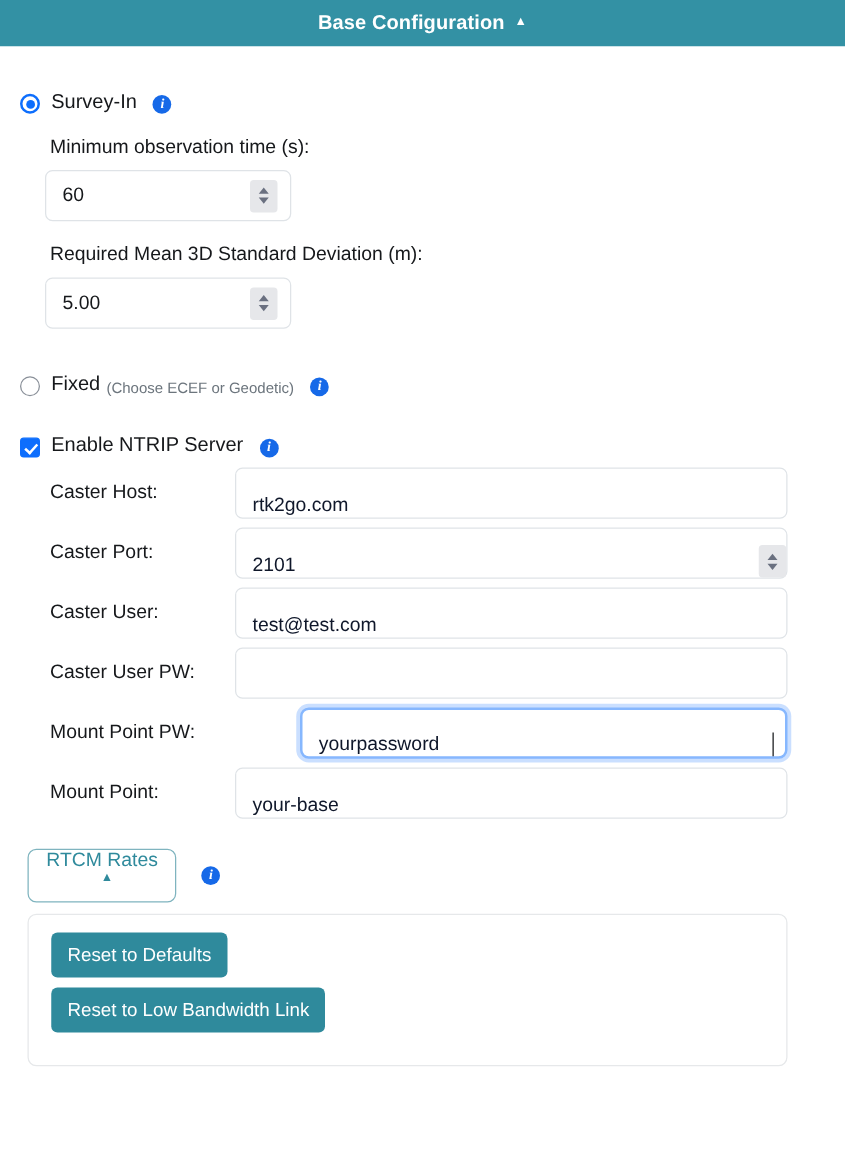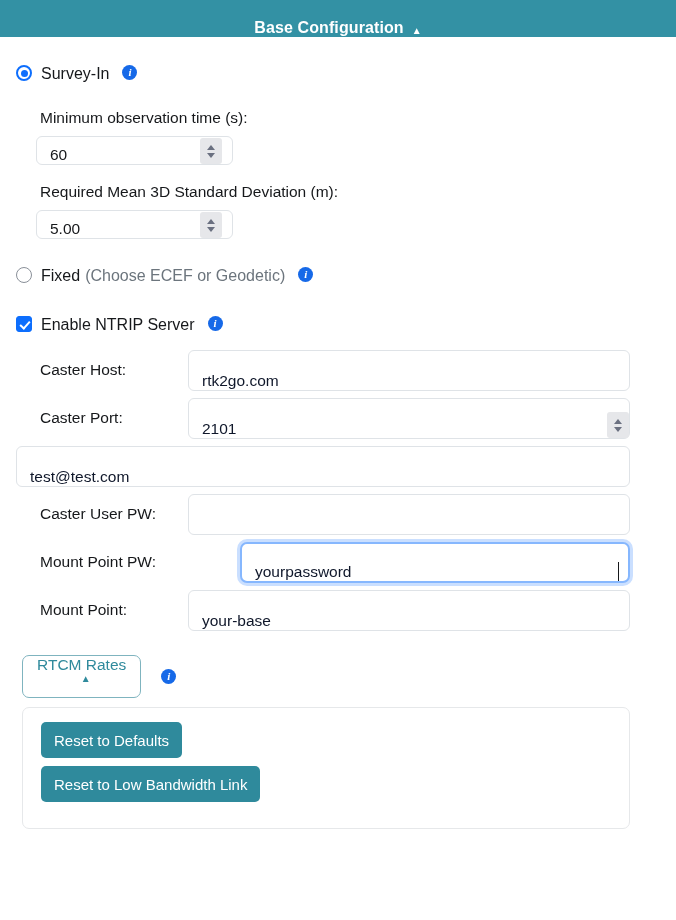--- a/index.html
+++ b/index.html
@@ -20,21 +20,21 @@
     overflow: hidden;
     background: #ffffff;
   }
 
   
   .panel-header {
     height: 37px;
     background: #3391A4;
     color: #ffffff;
     display: flex;
-    align-items: flex-end;
+    align-items: center;
     justify-content: center;
     font-size: 16px;
     font-weight: 600;
     letter-spacing: 0.1px;
     user-select: none;
   }
   .panel-header .caret {
     margin-left: 8px;
     font-size: 10px;
     line-height: 1;
@@ -43,21 +43,21 @@
   }
 
   
   .body {
     padding: 0 16px;
   }
 
   
   .opt-row {
     display: flex;
-    align-items: flex-start;
+    align-items: flex-end;
     height: 26px;
   }
   .opt-row.survey  { margin-top: 28px; }
   .opt-row.fixed   { margin-top: 28px; }
   .opt-row.ntrip   { margin-top: 23px; }
 
   .radio {
     width: 16px; height: 16px;
     border-radius: 50%;
     border: 1.6px solid #8a9099;
@@ -98,21 +98,21 @@
     border-width: 0 2px 2px 0;
     transform: rotate(42deg);
   }
 
   .opt-label {
     font-size: 16px;
     color: #16181b;
   }
   .opt-label.strong { font-weight: 500; }
   .opt-sub {
-    font-size: 16px;
+    font-size: 12px;
     color: #6c757d;
     margin-left: 5px;
   }
 
   
   .info-icon {
     display: inline-flex;
     align-items: center;
     justify-content: center;
     width: 15px; height: 15px;
@@ -134,26 +134,26 @@
   .field-label {
     font-size: 15.5px;
     color: #16181b;
     margin-left: 24px;
     margin-top: 18px;
     margin-bottom: 9px;
   }
   .num-input {
     margin-left: 20px;
     width: 197px;
-    height: 29px;
+    height: 41px;
     border: 1px solid #dfe3e7;
     border-radius: 6px;
     background: #fff;
     display: flex;
-    align-items: flex-end;
+    align-items: center;
     padding: 0 10px 0 13px;
     position: relative;
   }
   .num-input .val {
     font-size: 15.5px;
     color: #16181b;
     flex: 1 1 auto;
   }
   .spinner {
     width: 22px; height: 26px;
@@ -345,20 +345,21 @@
         <div class="text-input has-spin">
           <span class="val">2101</span>
           <span class="spinner">
             <span class="chev up"></span>
             <span class="chev down"></span>
           </span>
         </div>
       </div>
 
       <div class="form-row">
+        <div class="lbl">Caster User:</div>
         <div class="text-input">
           <span class="val">test@test.com</span>
         </div>
       </div>
 
       <div class="form-row">
         <div class="lbl">Caster User PW:</div>
         <div class="text-input">
           <span class="val"></span>
         </div>

